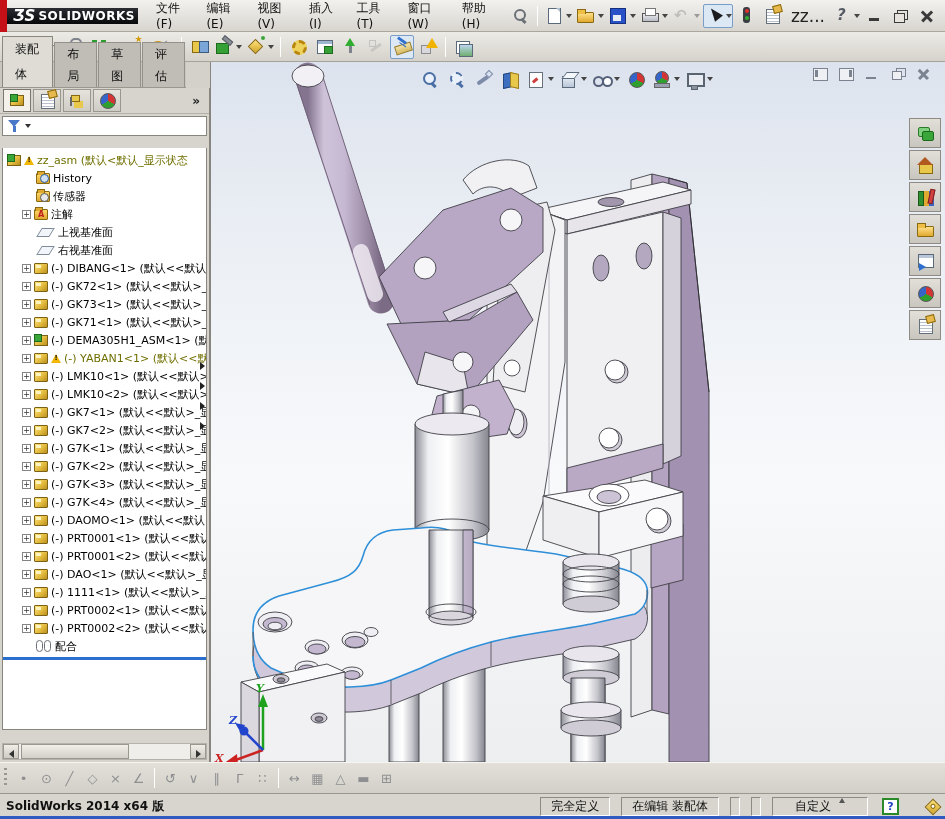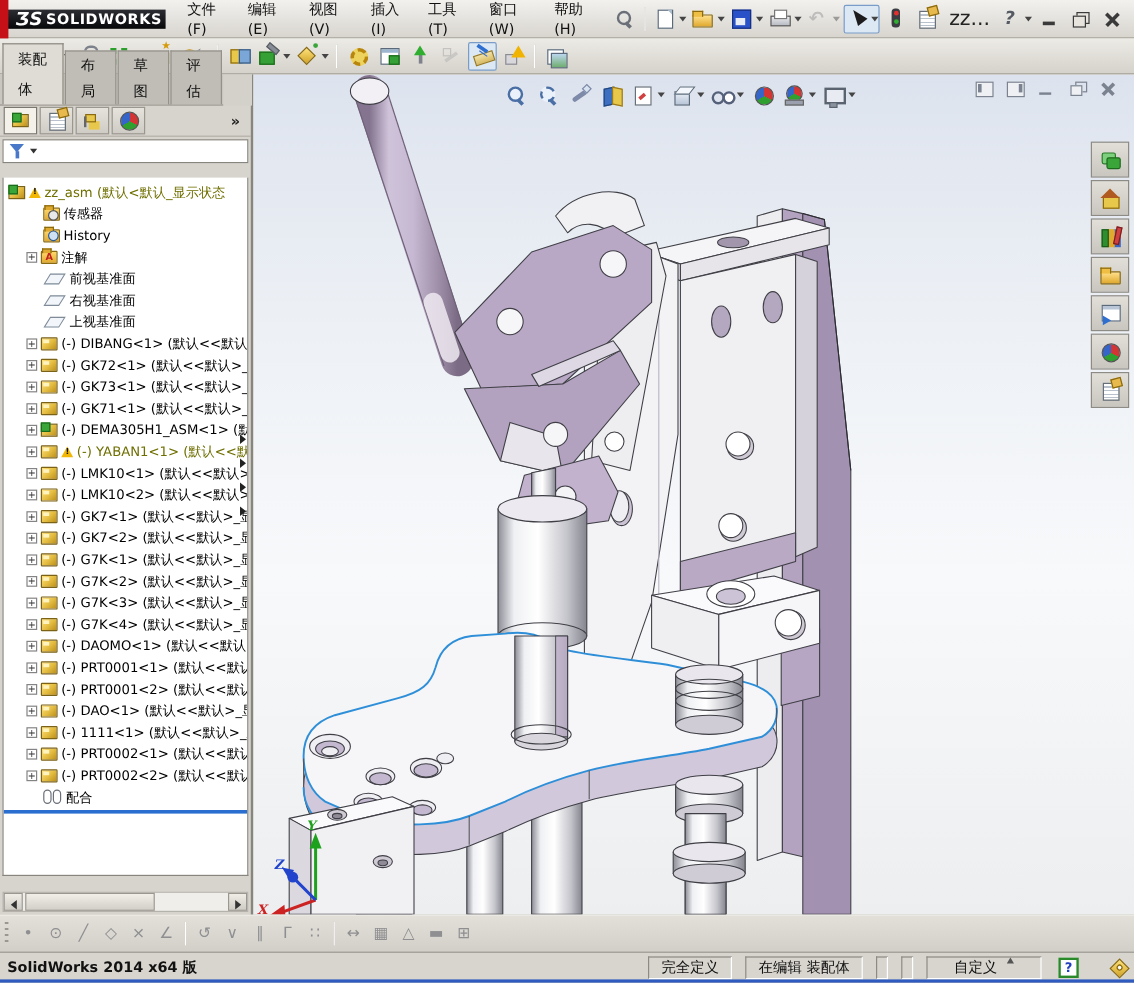--- a/index.html
+++ b/index.html
@@ -609,52 +609,46 @@
       </div>
       <div class="tree" id="tree">
           <div class="trow">
             <span class="ti ti-asm"></span>
             <span class="ti-warn"></span>
             <span class="tlabel olive">zz_asm (默认&lt;默认_显示状态</span>
           </div>
           <div class="trow">
             <span class="indent"></span>
             <span class="spacer9"></span>
+            <span class="ti ti-folder ti-history"></span>
+            <span class="tlabel">History</span>
+          </div>
+          <div class="trow">
+            <span class="indent"></span>
+            <span class="spacer9"></span>
             <span class="ti ti-folder ti-sensors"></span>
             <span class="tlabel">传感器</span>
           </div>
           <div class="trow">
             <span class="indent"></span>
-            <span class="spacer9"></span>
-            <span class="ti ti-folder ti-history"></span>
-            <span class="tlabel">History</span>
-          </div>
-          <div class="trow">
-            <span class="indent"></span>
             <span class="expand">+</span>
             <span class="ti ti-folder ti-anno"></span>
             <span class="tlabel">注解</span>
           </div>
           <div class="trow">
             <span class="indent"></span>
             <span class="spacer9"></span>
             <span class="ti ti-plane"></span>
-            <span class="tlabel">前视基准面</span>
+            <span class="tlabel">上视基准面</span>
           </div>
           <div class="trow">
             <span class="indent"></span>
             <span class="spacer9"></span>
             <span class="ti ti-plane"></span>
             <span class="tlabel">右视基准面</span>
-          </div>
-          <div class="trow">
-            <span class="indent"></span>
-            <span class="spacer9"></span>
-            <span class="ti ti-plane"></span>
-            <span class="tlabel">上视基准面</span>
           </div>
           <div class="trow">
             <span class="indent"></span>
             <span class="expand">+</span>
             <span class="ti ti-part"></span>
             <span class="tlabel">(-) DIBANG&lt;1&gt; (默认&lt;&lt;默认&gt;</span>
           </div>
           <div class="trow">
             <span class="indent"></span>
             <span class="expand">+</span>

